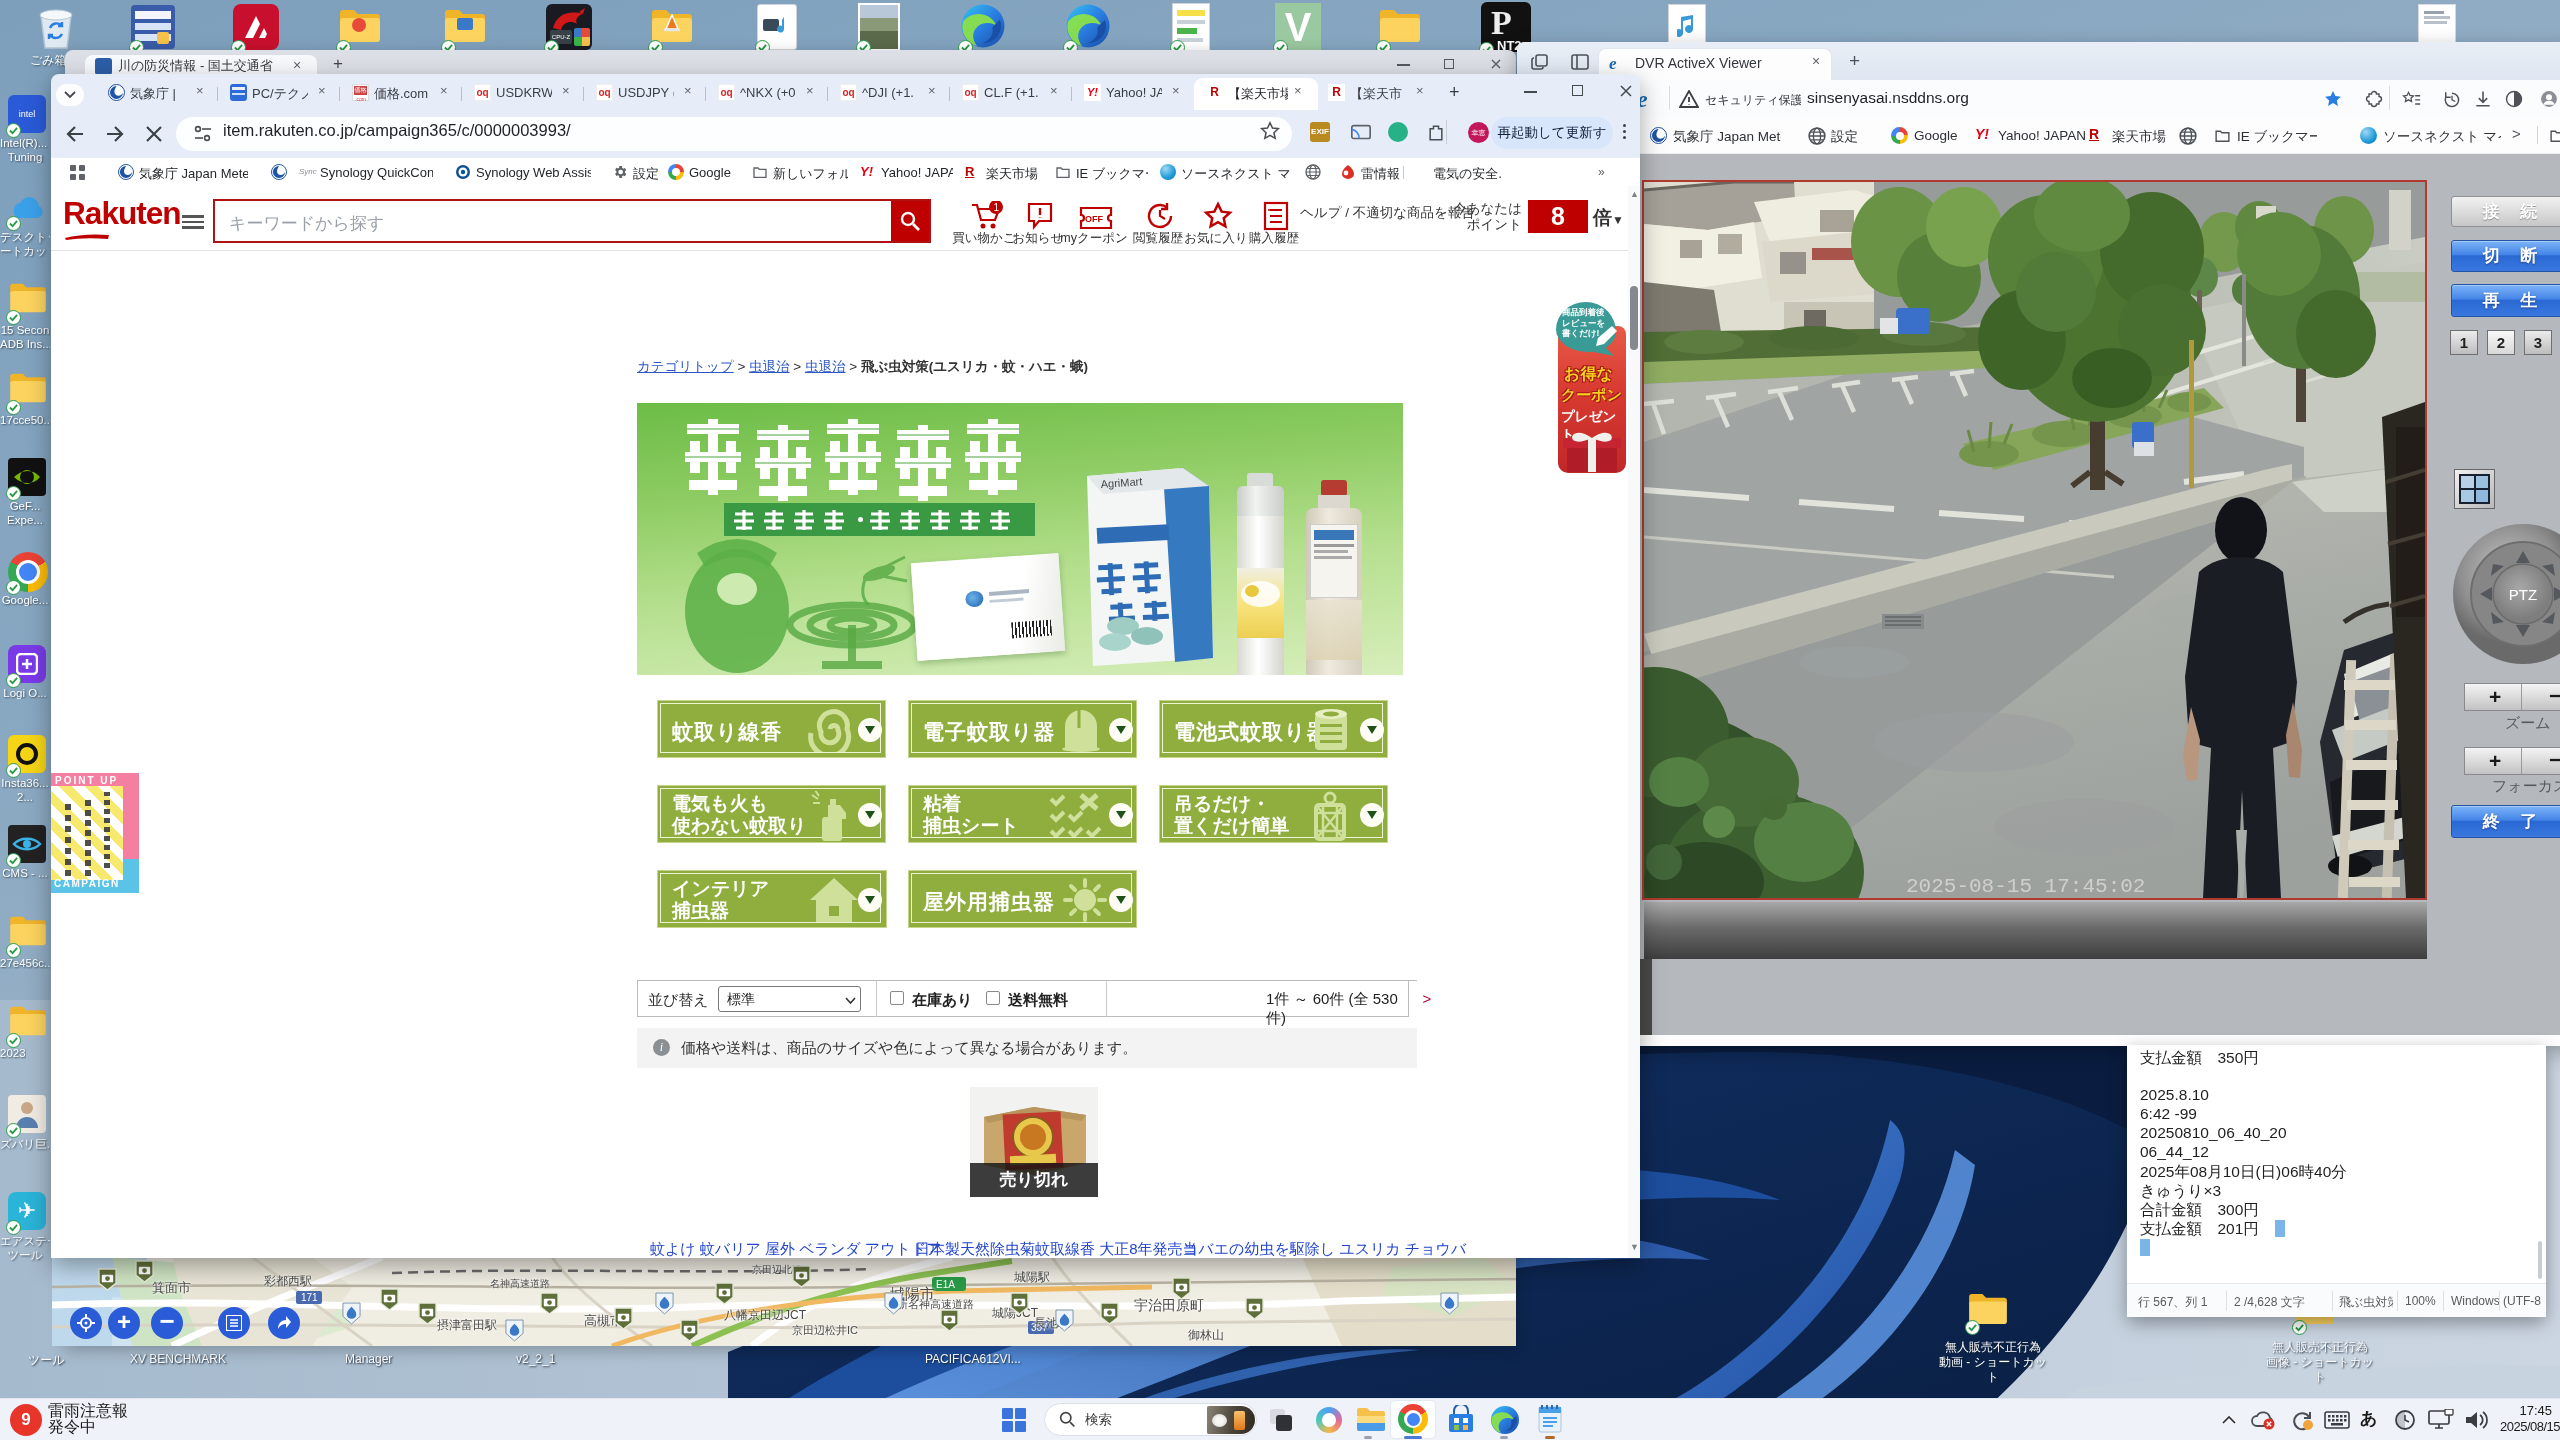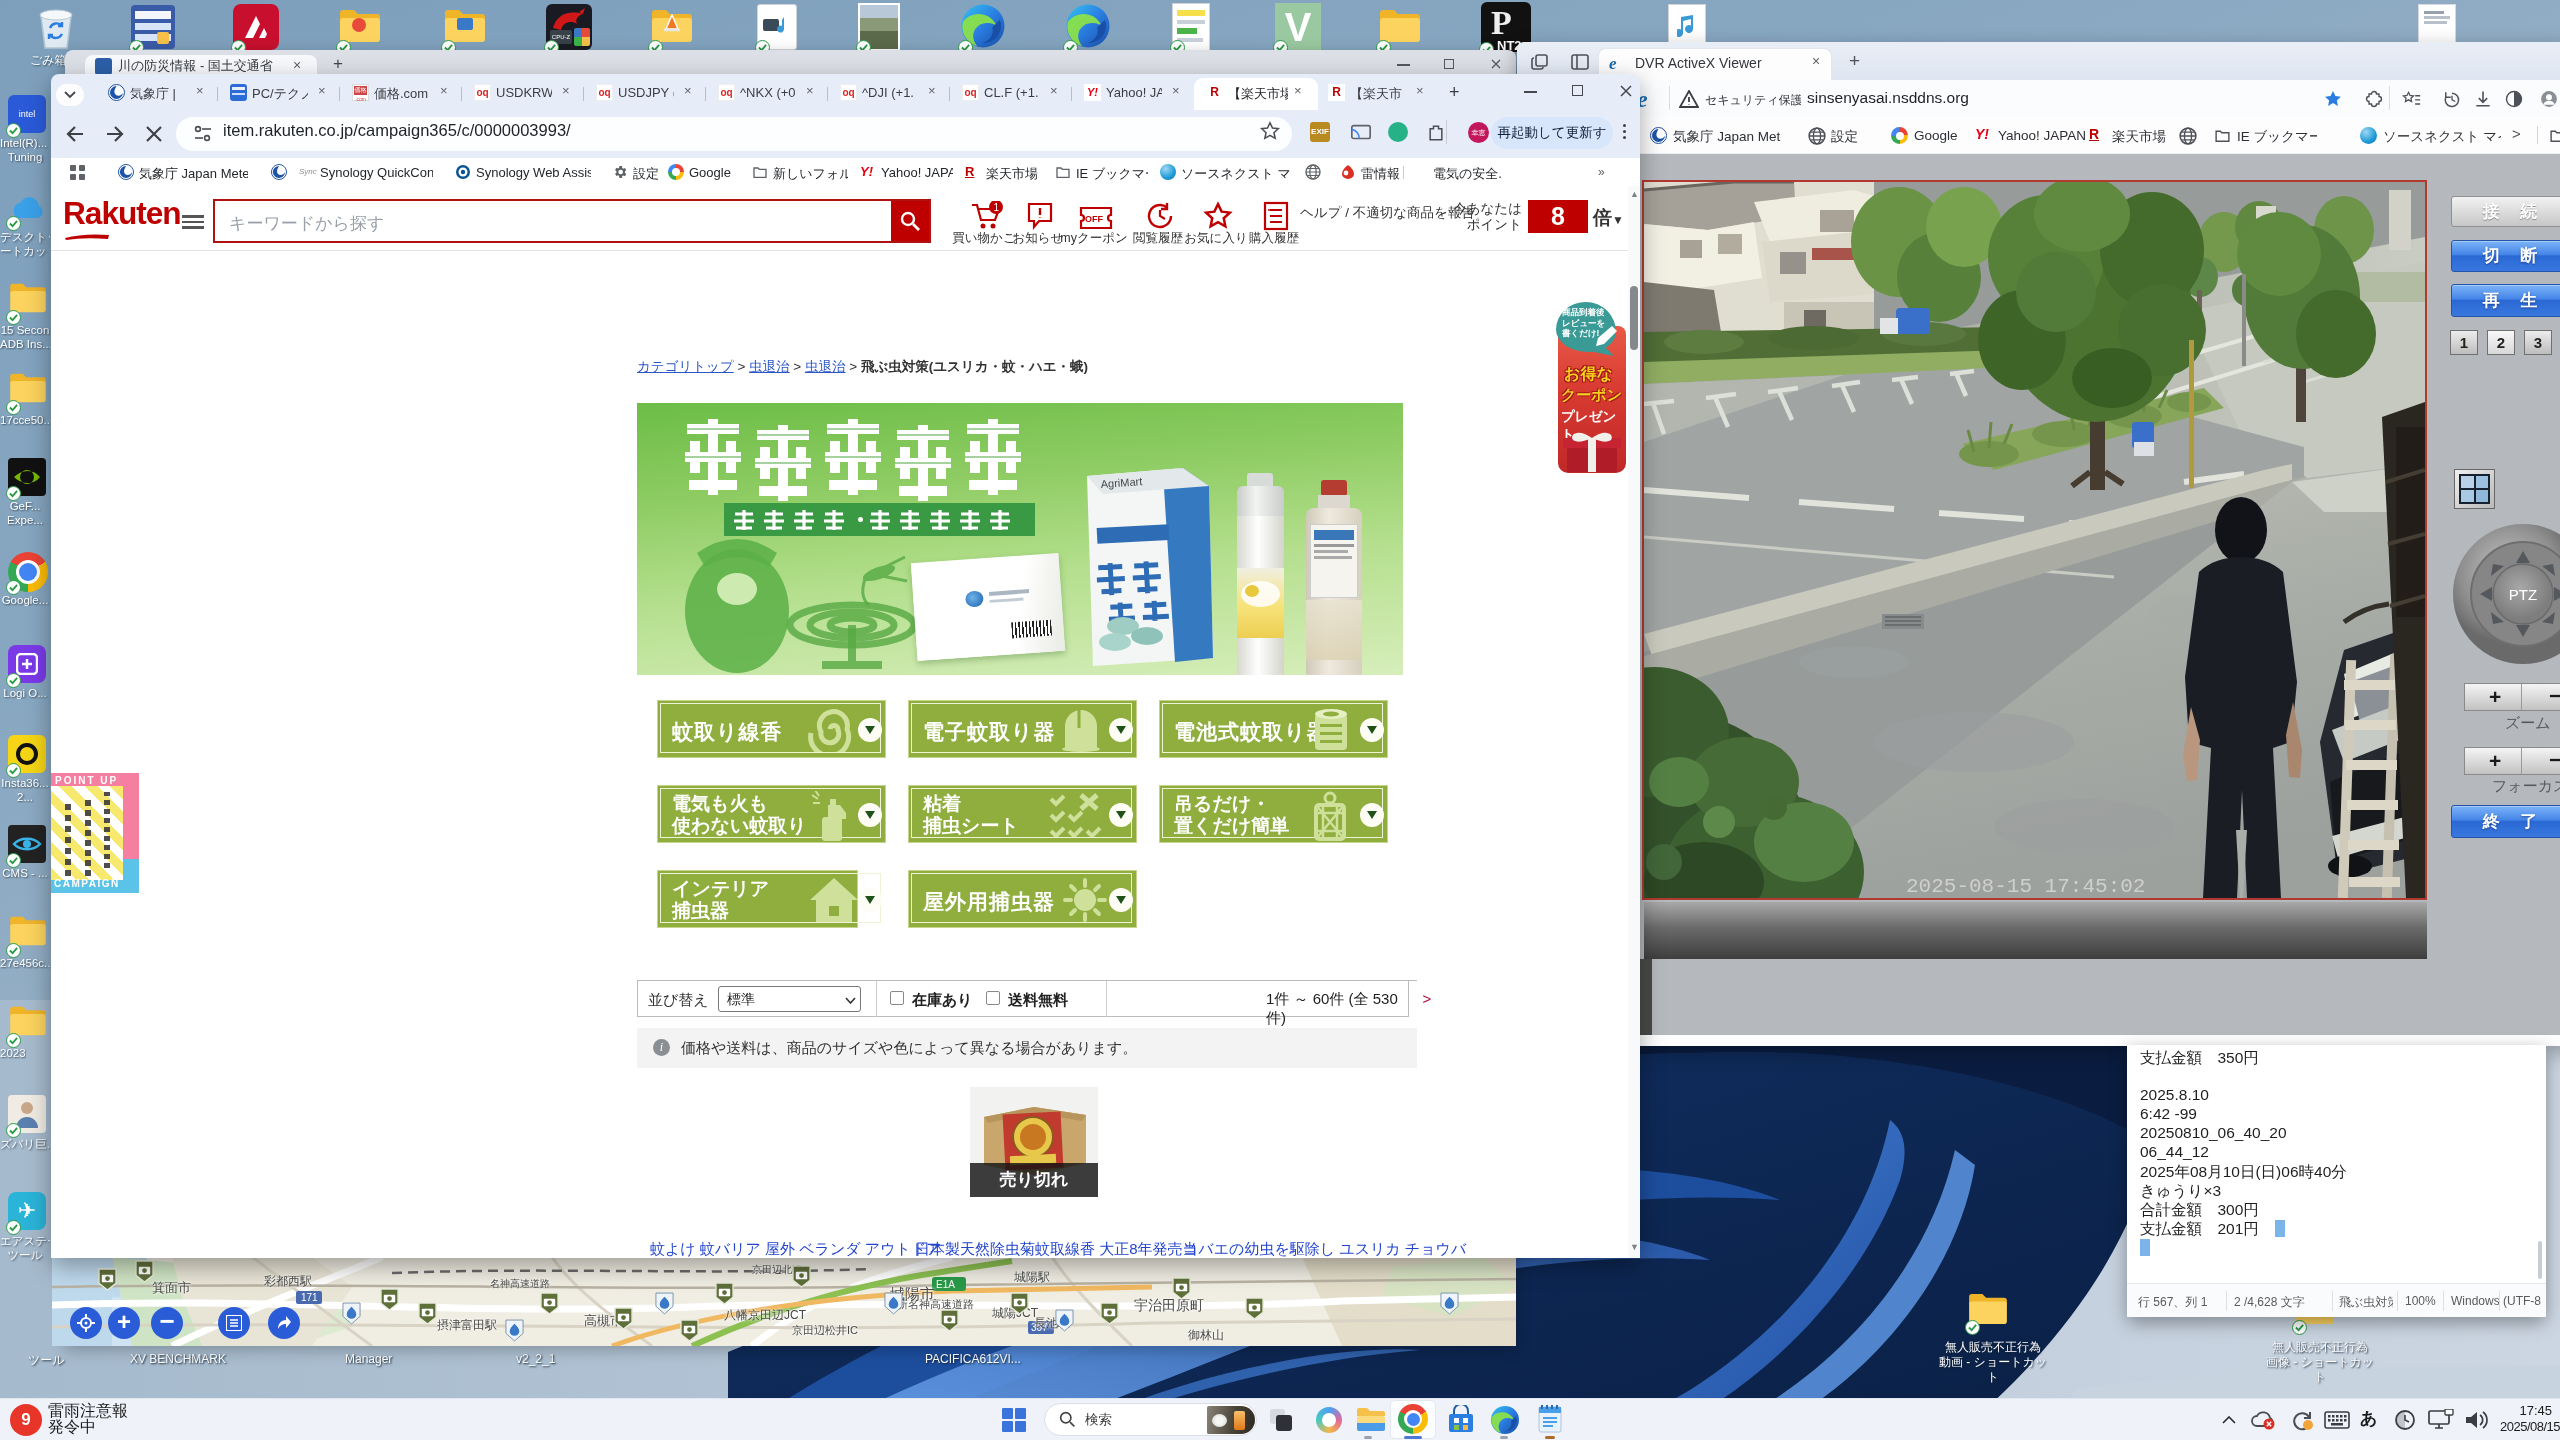--- a/index.html
+++ b/index.html
@@ -1353,21 +1353,21 @@
       <div class="a" style="left:14px;top:7px;font-size:19px;font-weight:bold;color:#fff;line-height:22px">吊るだけ・<br>置くだけ簡単</div>
       <div class="a" style="left:150px;top:5px"><svg width="40" height="52" viewBox="0 0 40 52">
               <circle cx="20" cy="7" r="5" fill="none" stroke="#cfe09a" stroke-width="3"></circle>
               <rect x="6" y="14" width="28" height="34" rx="3" fill="none" stroke="#cfe09a" stroke-width="4"></rect>
               <path d="M6 22 h28 M6 40 h28 M13 14 v34 M27 14 v34 M6 14 l28 34 M34 14 l-28 34" stroke="#cfe09a" stroke-width="2.5"></path>
             </svg></div>
       <div class="a" style="left:200px;top:17px;width:24px;height:24px;border-radius:50%;background:#fdfdf6">
             <div class="a" style="left:6.5px;top:8px;width:0;height:0;border-left:5.5px solid transparent;border-right:5.5px solid transparent;border-top:8px solid #1e5218"></div>
           </div>
     </div>
-<div class="a" style="left:606px;top:684px;width:201px;height:58px;background:#8fae3e;border:1px solid #c6d48e">
+<div class="a" style="left:606px;top:684px;width:230px;height:58px;background:#8fae3e;border:1px solid #c6d48e">
       <div class="a" style="left:2px;top:2px;width:221px;height:50px;border:1.5px solid #eef3d8;pointer-events:none"></div>
       <div class="a" style="left:14px;top:7px;font-size:19px;font-weight:bold;color:#fff;line-height:22px">インテリア<br>捕虫器</div>
       <div class="a" style="left:150px;top:5px"><svg width="52" height="48" viewBox="0 0 52 48">
               <path d="M26 2 L50 24 H44 V46 H8 V24 H2 Z" fill="#cfe09a"></path>
               <rect x="21" y="30" width="10" height="10" fill="#8fae3e"></rect>
             </svg></div>
       <div class="a" style="left:200px;top:17px;width:24px;height:24px;border-radius:50%;background:#fdfdf6">
             <div class="a" style="left:6.5px;top:8px;width:0;height:0;border-left:5.5px solid transparent;border-right:5.5px solid transparent;border-top:8px solid #1e5218"></div>
           </div>
     </div>

